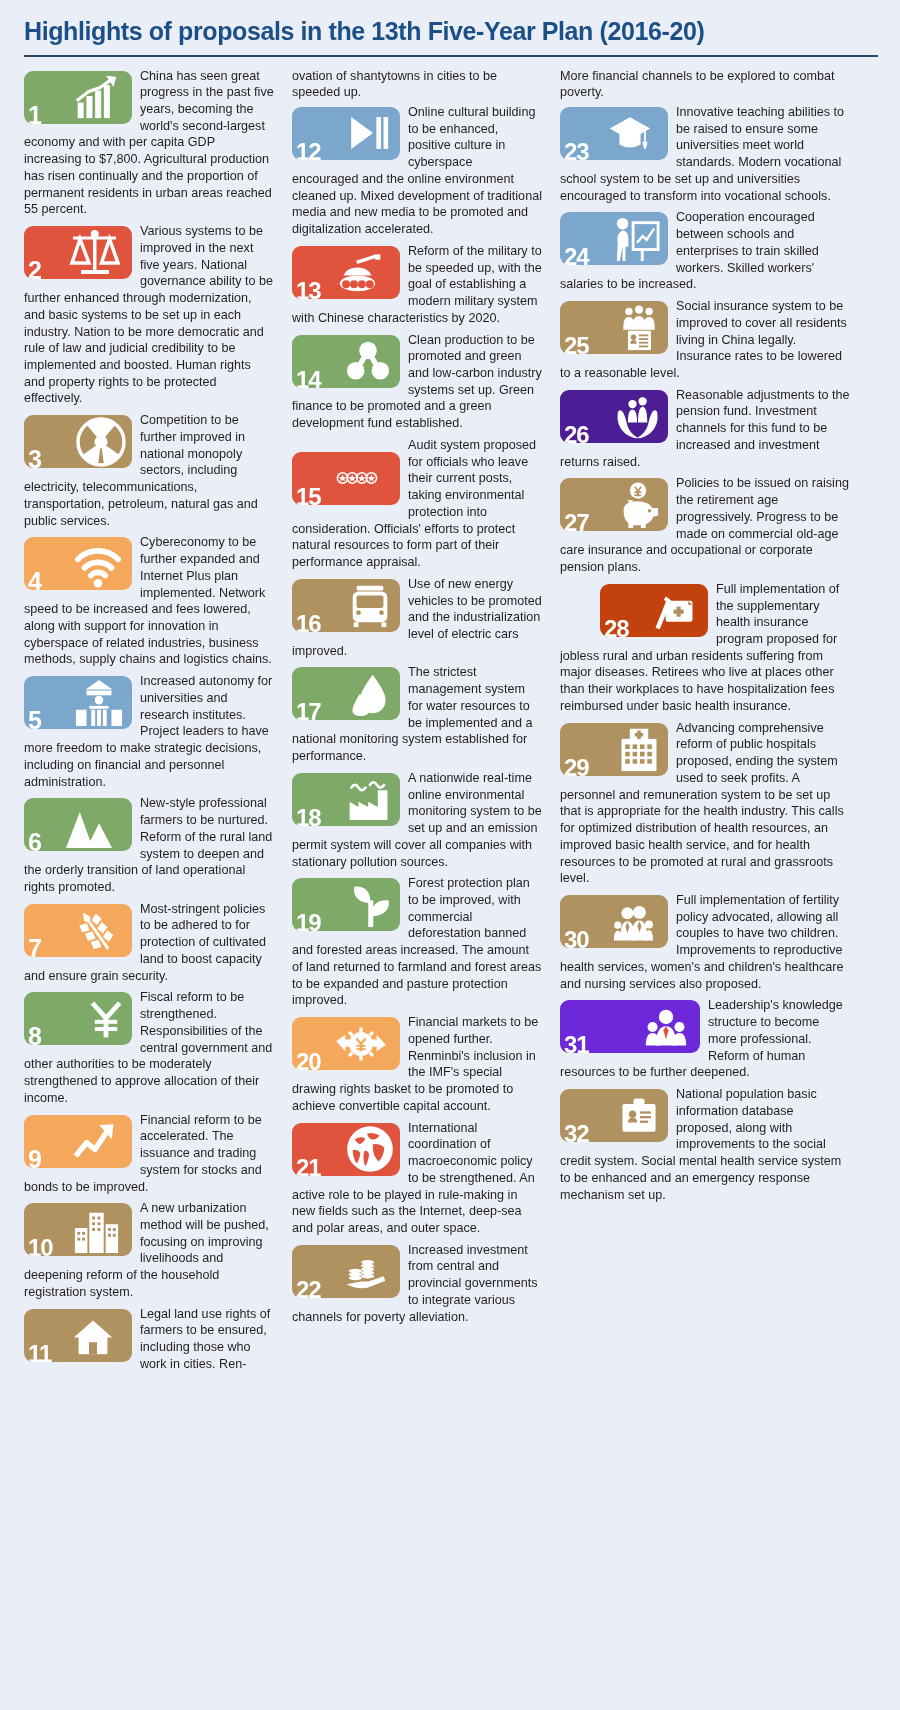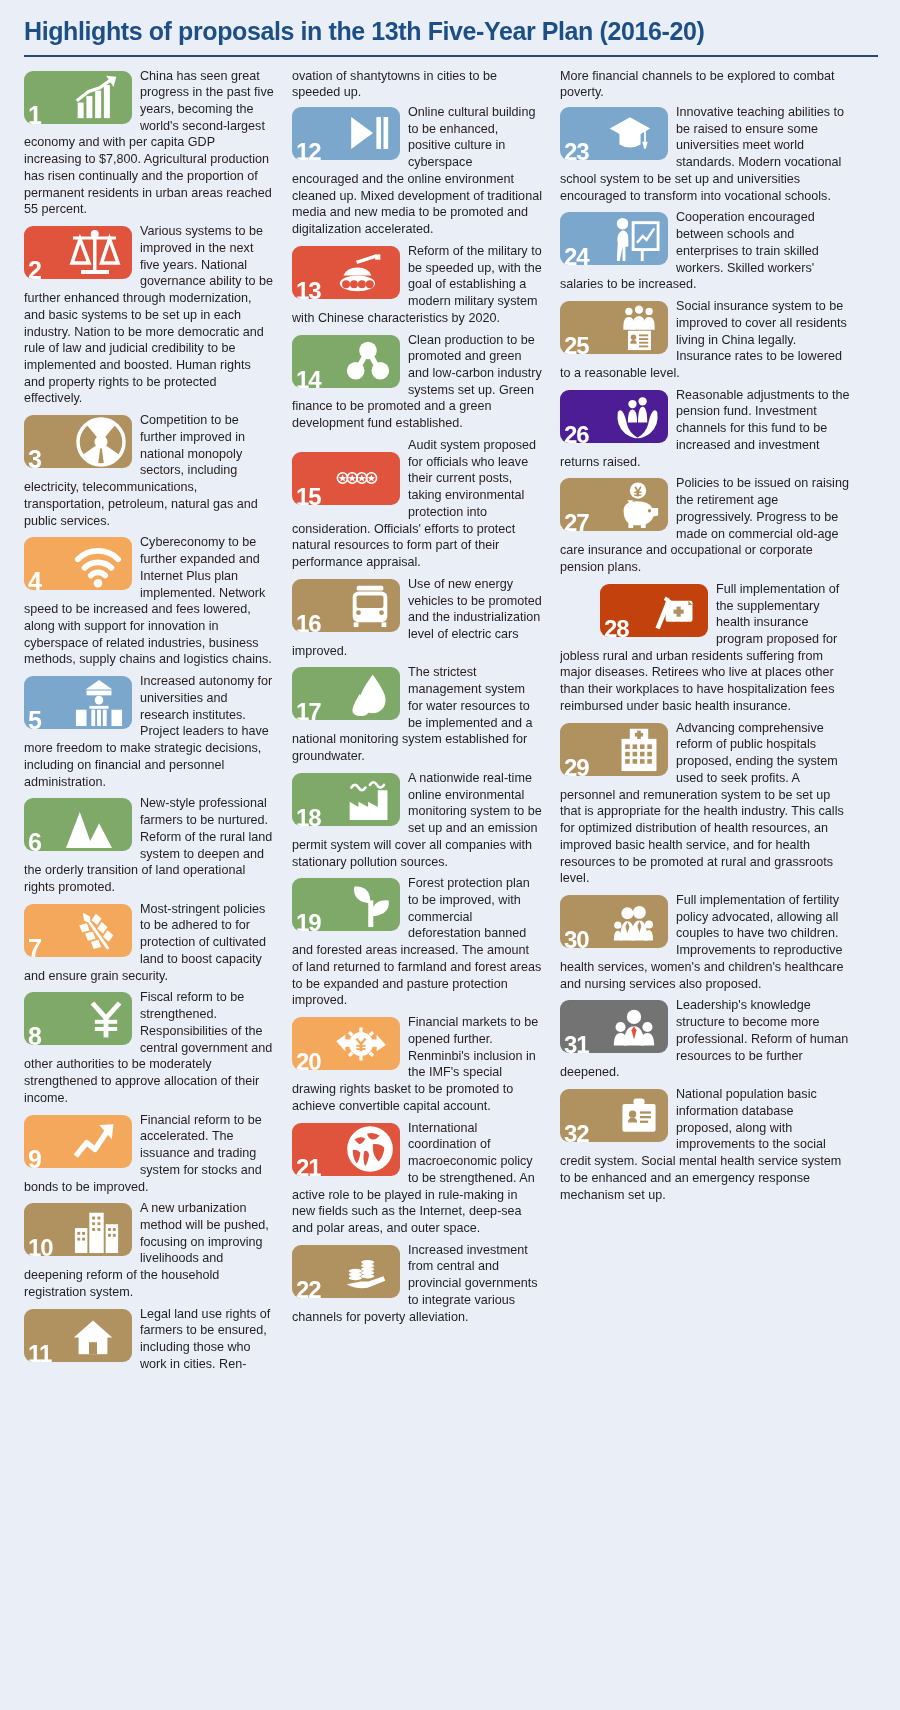--- a/index.html
+++ b/index.html
@@ -294,21 +294,21 @@
                 <rect x="16" y="86" width="10" height="10" fill="#ffffff"></rect>
                 <rect x="74" y="86" width="10" height="10" fill="#ffffff"></rect>
               </svg></span></div>
           <p>Use of new energy vehicles to be promoted and the industrialization level of electric cars improved.</p>
         </div>
         <div class="item">
           <div class="tile wide-num" style="background: rgb(127, 169, 104);"><span class="num">17</span><span><svg width="50" height="46" viewBox="0 0 100 100" aria-hidden="true">
                 <path d="M58 8 C58 8 86 44 86 62 C86 80 74 92 58 92 C42 92 30 80 30 62 C30 44 58 8 58 8 Z" fill="#ffffff"></path>
                 <path d="M30 50 C30 50 50 74 50 86 C50 94 42 98 32 98 C22 98 14 94 14 86 C14 74 30 50 30 50 Z" fill="#ffffff"></path>
               </svg></span></div>
-          <p>The strictest management system for water resources to be implemented and a national monitoring system established for groundwater.</p>
+          <p>The strictest management system for water resources to be implemented and a national monitoring system established for performance.</p>
         </div>
         <div class="item">
           <div class="tile wide-num" style="background: rgb(127, 169, 104);"><span class="num">18</span><span><svg width="50" height="44" viewBox="0 0 100 100" aria-hidden="true">
                 <path d="M6 98 L6 56 L26 68 L26 56 L48 68 L48 56 L70 68 L70 30 L92 30 L92 98 Z" fill="#ffffff"></path>
                 <path d="M10 24 Q18 12 26 24 Q34 36 42 24" stroke="#ffffff" stroke-width="6" fill="none" stroke-linecap="round"></path>
                 <path d="M52 18 Q60 6 68 18 Q76 30 84 18" stroke="#ffffff" stroke-width="6" fill="none" stroke-linecap="round"></path>
               </svg></span></div>
           <p>A nationwide real-time online environmental monitoring system to be set up and an emission permit system will cover all companies with stationary pollution sources.</p>
         </div>
         <div class="item">
@@ -494,21 +494,21 @@
                   <path d="M79 96 Q79 70 90 70 Q100 70 100 96 Z"></path>
                 </g>
                 <g fill="#b09260">
                   <path d="M36 50 L41 62 L36 78 L31 62 Z"></path>
                   <path d="M66 48 L71 60 L66 76 L61 60 Z"></path>
                 </g>
               </svg></span></div>
           <p>Full implementation of fertility policy advocated, allowing all couples to have two children. Improvements to reproductive health services, women's and children's healthcare and nursing services also proposed.</p>
         </div>
         <div class="item">
-          <div class="tile wide-num" style="background: #737373;"><span class="num">31</span><span><svg width="56" height="42" viewBox="0 0 100 100" aria-hidden="true">
+          <div class="tile wide-num" style="background: #6d28d9; padding-left: 32px;"><span class="num">31</span><span><svg width="56" height="42" viewBox="0 0 100 100" aria-hidden="true">
                 <g fill="#ffffff">
                   <circle cx="18" cy="50" r="12"></circle>
                   <path d="M2 94 Q2 64 18 64 Q34 64 34 94 Z"></path>
                   <circle cx="82" cy="50" r="12"></circle>
                   <path d="M66 94 Q66 64 82 64 Q98 64 98 94 Z"></path>
                   <circle cx="50" cy="26" r="17"></circle>
                   <path d="M26 94 Q26 48 50 48 Q74 48 74 94 Z"></path>
                 </g>
                 <path d="M50 48 L56 58 L50 80 L44 58 Z" fill="#e0533c"></path>
               </svg></span></div>

